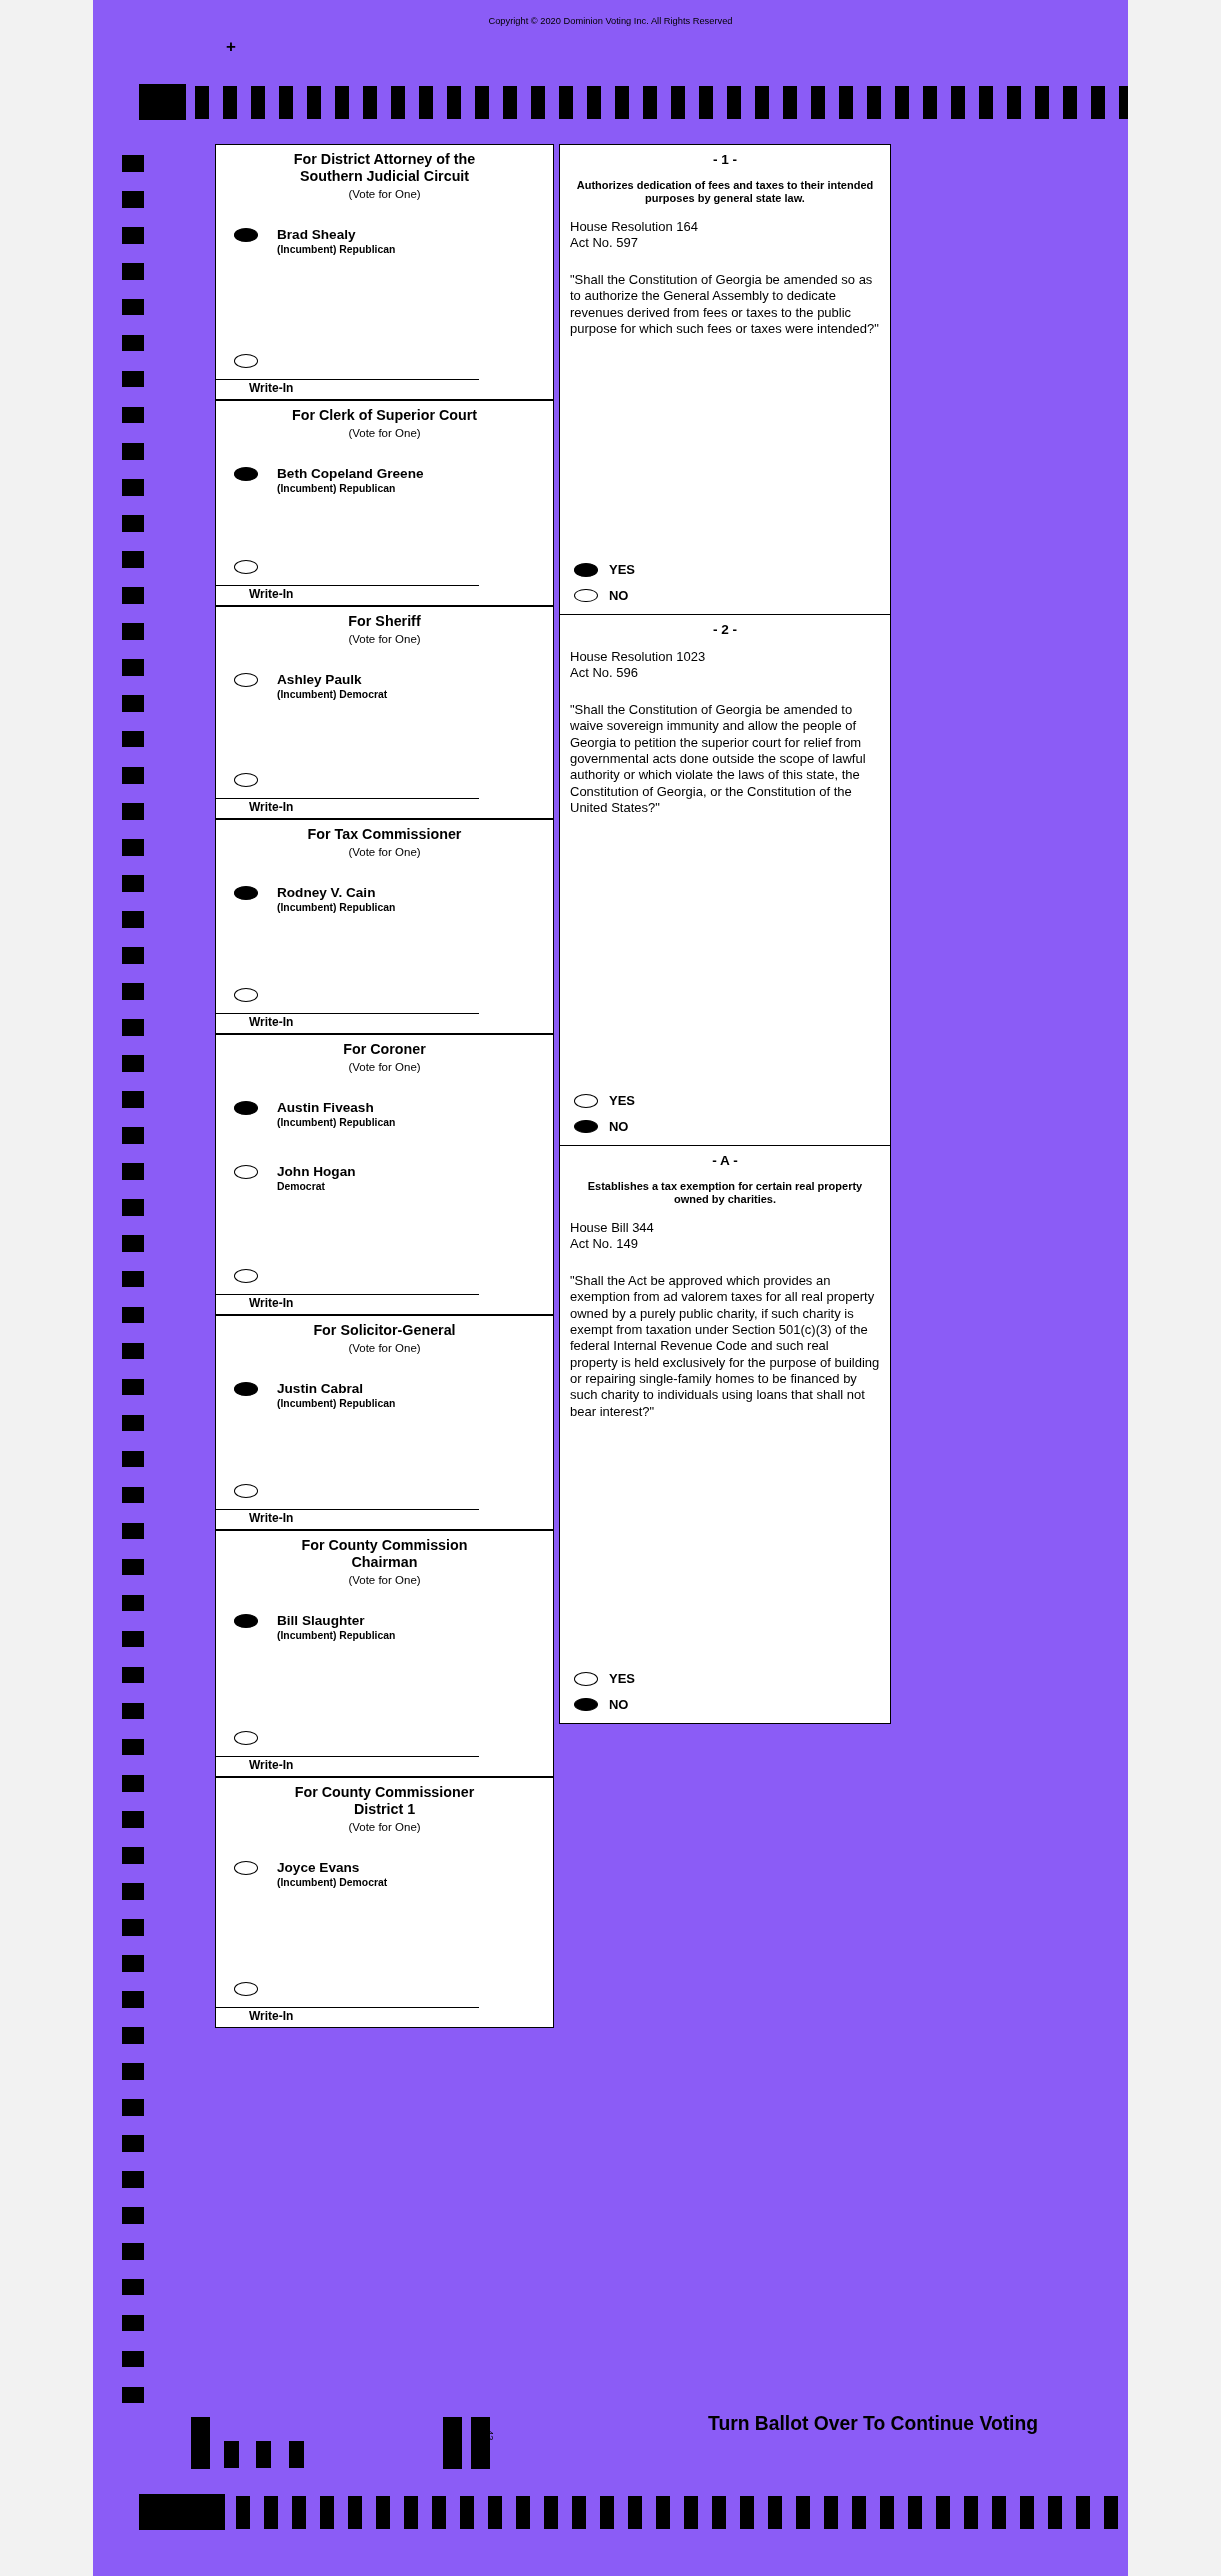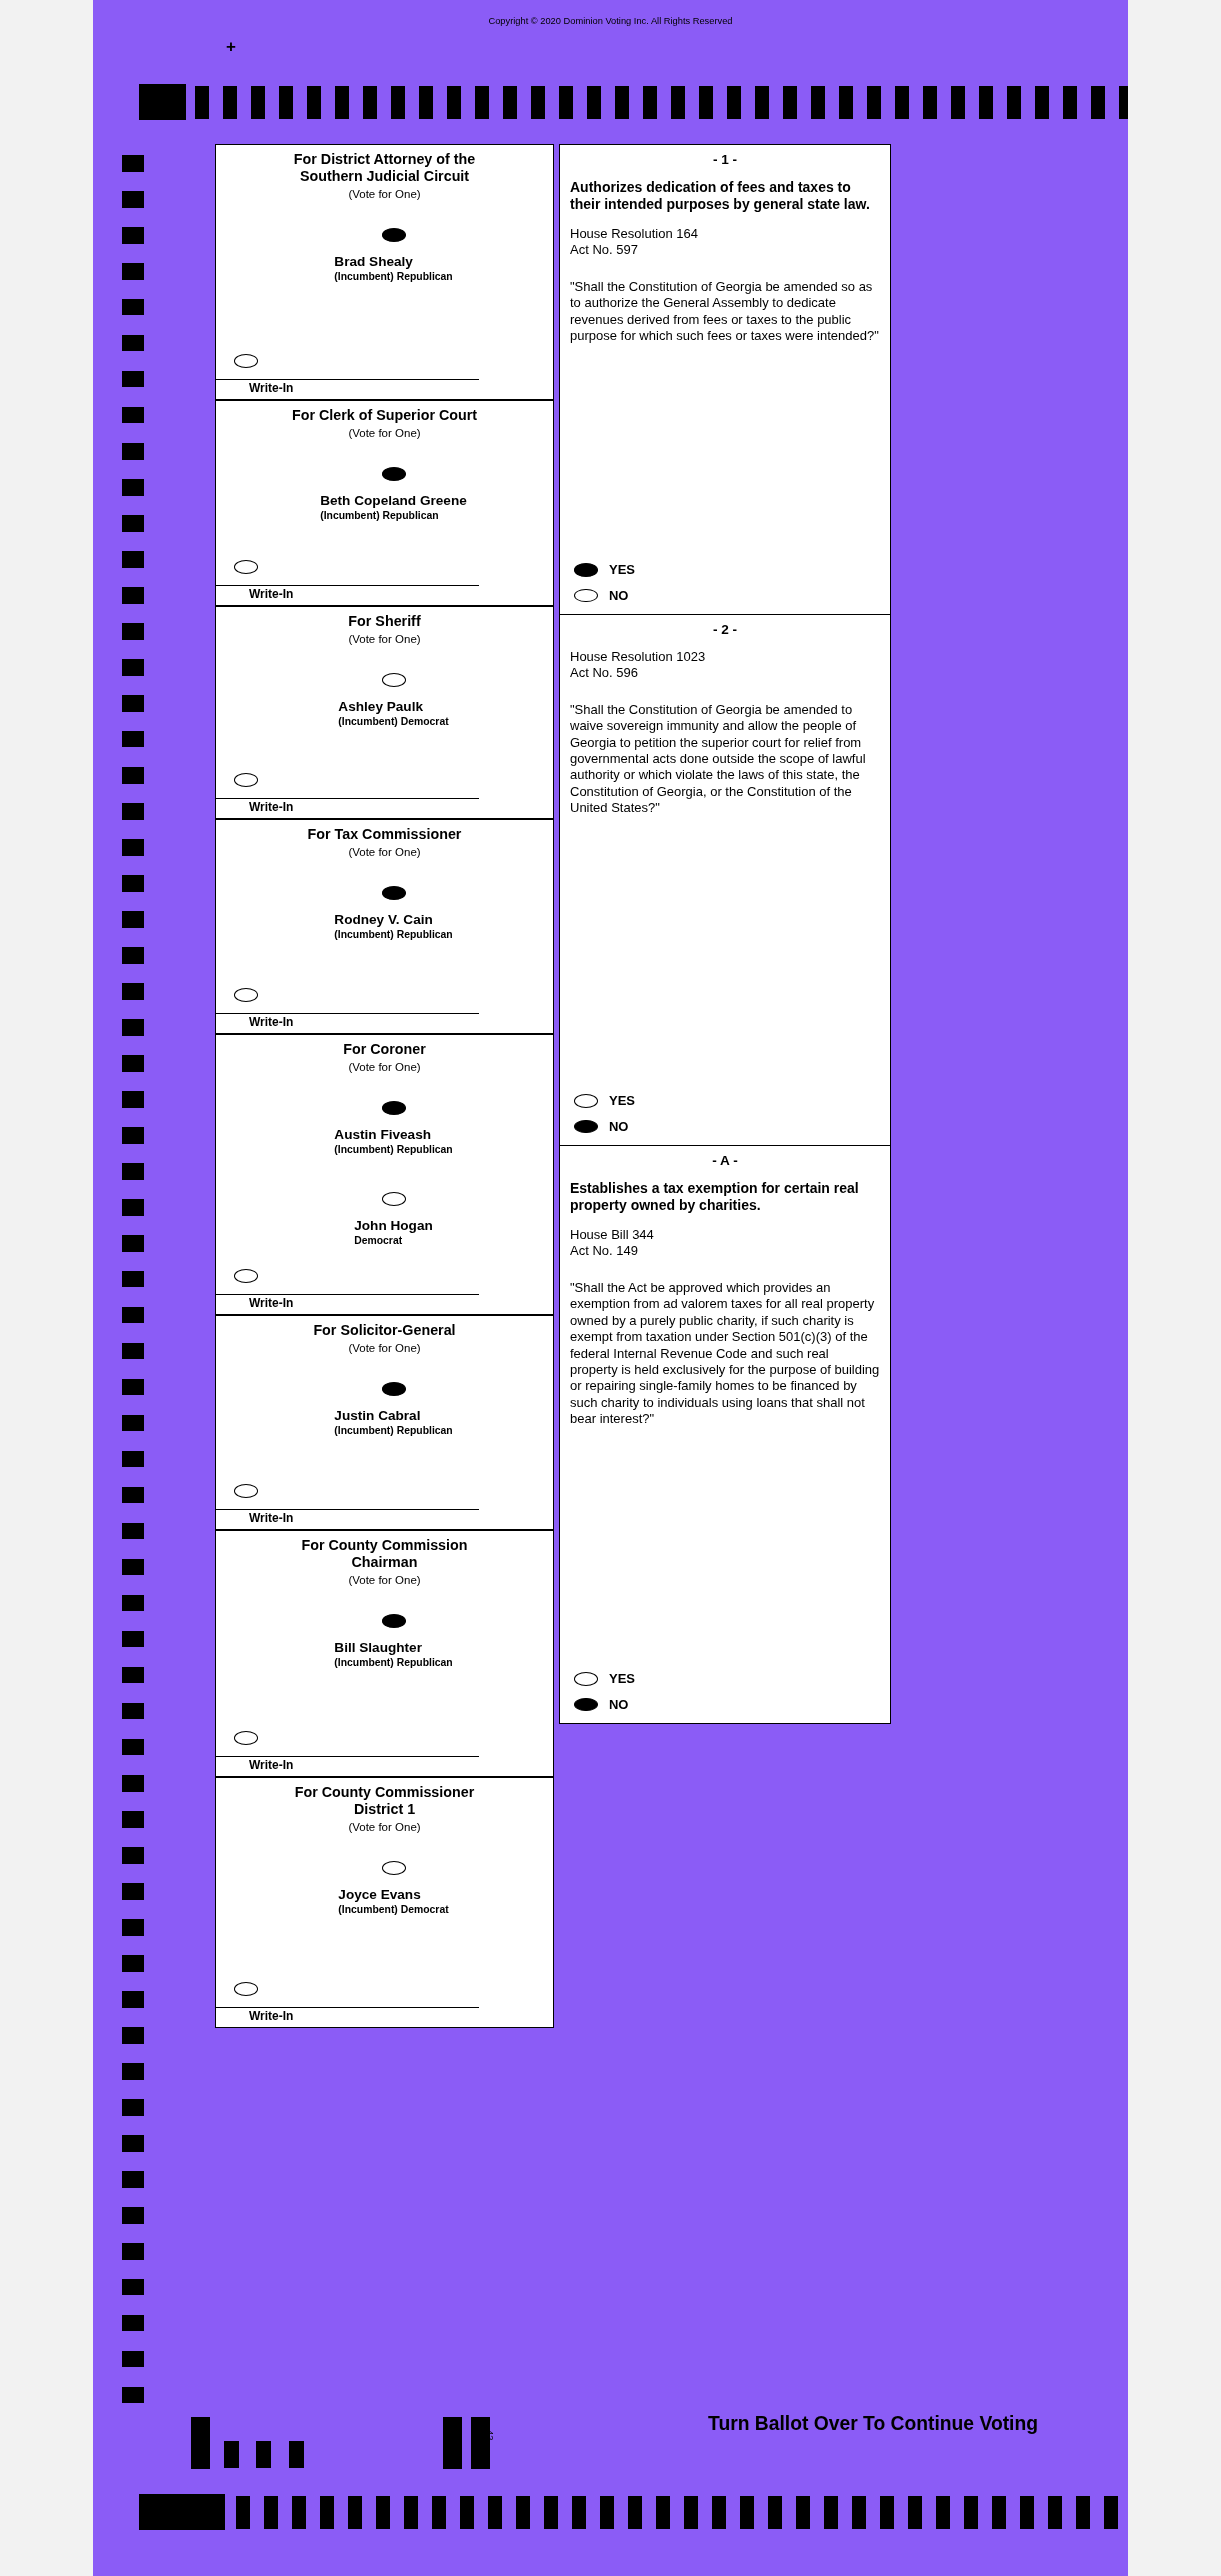--- a/index.html
+++ b/index.html
@@ -32,42 +32,42 @@
 
   
   .race { display:flex; flex-direction:column; border-bottom:2.1px solid #000; padding-top:5.7px; }
   .race:last-child { border-bottom:none; }
   .race:nth-child(1){min-height:256px} .race:nth-child(2){min-height:206px}
   .race:nth-child(3){min-height:213px} .race:nth-child(4){min-height:215px}
   .race:nth-child(5){min-height:281px} .race:nth-child(6){min-height:215px}
   .race:nth-child(7){min-height:247px} .race:nth-child(8){min-height:249px}
   .race-title { font-weight:bold; font-size:14.3px; line-height:1.2; text-align:center; white-space:pre-line; }
   .race-instruction { font-size:11.5px; text-align:center; margin:2.9px 0 27px; }
-  .candidate { display:flex; gap:12px; align-items:center; padding-left:18px;flex-direction:column; }
+  .candidate { display:flex; gap:19px; align-items:flex-start; padding-left:18px; }
   .candidate + .candidate { margin-top:36px; }
   .cand-name { display:block; font-weight:bold; font-size:13.6px; line-height:1.15; }
   .cand-detail { display:block; font-weight:bold; font-size:10.4px; margin-top:1.4px; }
   .oval { width:24px; height:13.6px; border:1.8px solid #000; border-radius:50%; background:#fff; flex:none; margin-top:1.4px; display:inline-block; }
   .oval.filled { background:#000; }
   .race-bottom { margin-top:auto; }
   .writein-oval-row { padding-left:18px; }
   .writein-rule { width:78%; border-top:1.4px solid #000; margin-top:9.3px; }
   .writein-label { font-weight:bold; font-size:12px; padding:1.4px 0 3.6px 33px; }
 
   
   .rc-header { border-bottom:1.4px solid #000; min-height:105px; padding:7.2px 4.3px;
     font-weight:bold; font-size:15px; line-height:1.28; text-align:center; white-space:pre-line; }
   .rc-band { border-bottom:1.4px solid #000; min-height:66px; padding:8.6px 4.3px;
     font-weight:bold; font-size:15px; line-height:1.28; text-align:center; white-space:pre-line; }
   .measure { display:flex; flex-direction:column; border-bottom:1.4px solid #000; padding:0 10px; }
   .measure.m1 { min-height:470px; }
   .measure.m2 { min-height:531px; }
   .measure.ra { min-height:577px; border-bottom:none; }
   .measure-number { text-align:center; font-weight:bold; font-size:13.6px; margin:7.2px 0 11.5px; }
-  .measure-summary { font-weight:bold; font-size:14px; line-height:1.22; margin-bottom:13px; }
+  .measure-summary { font-weight:bold; font-size:11px; line-height:1.22; margin-bottom:13px;text-align:center; }
   .measure-refs { font-size:13px; line-height:1.28; margin-bottom:20px; }
   .measure-question { font-size:13px; line-height:1.26; }
   .opts { margin-top:auto; padding-bottom:11.5px; }
   .opt { display:flex; gap:10.7px; align-items:center; margin-top:10.7px; padding-left:4.3px; }
   .opt-label { font-weight:bold; font-size:13px; }
 
   
   .footer-instruction { position:absolute; top:2413px; right:90px; font-weight:bold; font-size:19.3px; }
   .move-icon { position:absolute; left:1141px; top:2443px; width:31.5px; height:31.5px; }
   .code-marks { position:absolute; left:98px; top:2417px; width:344px; height:57px; }

